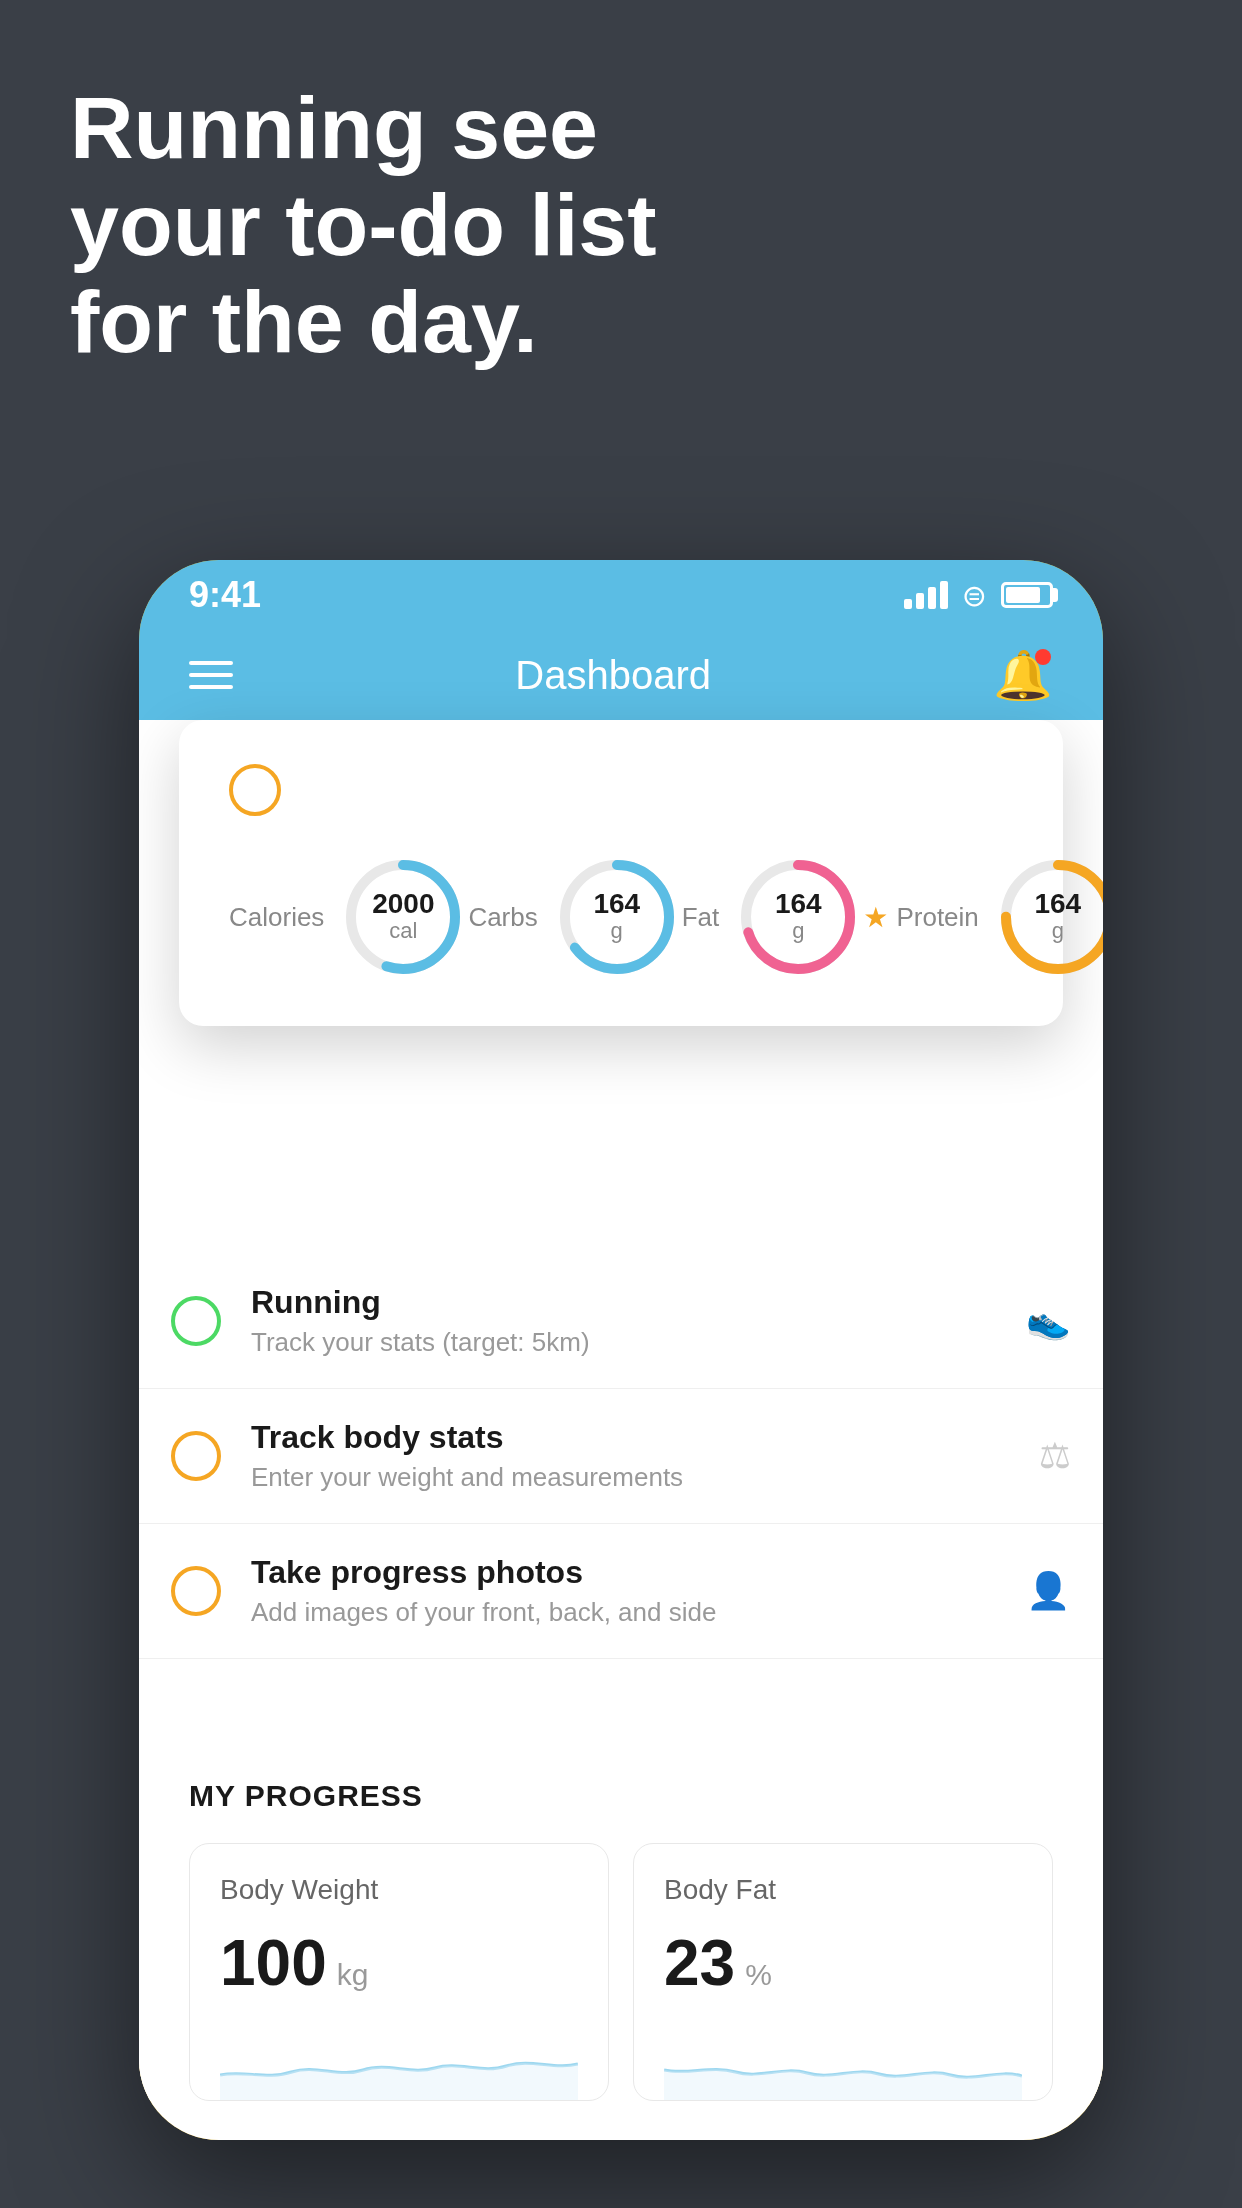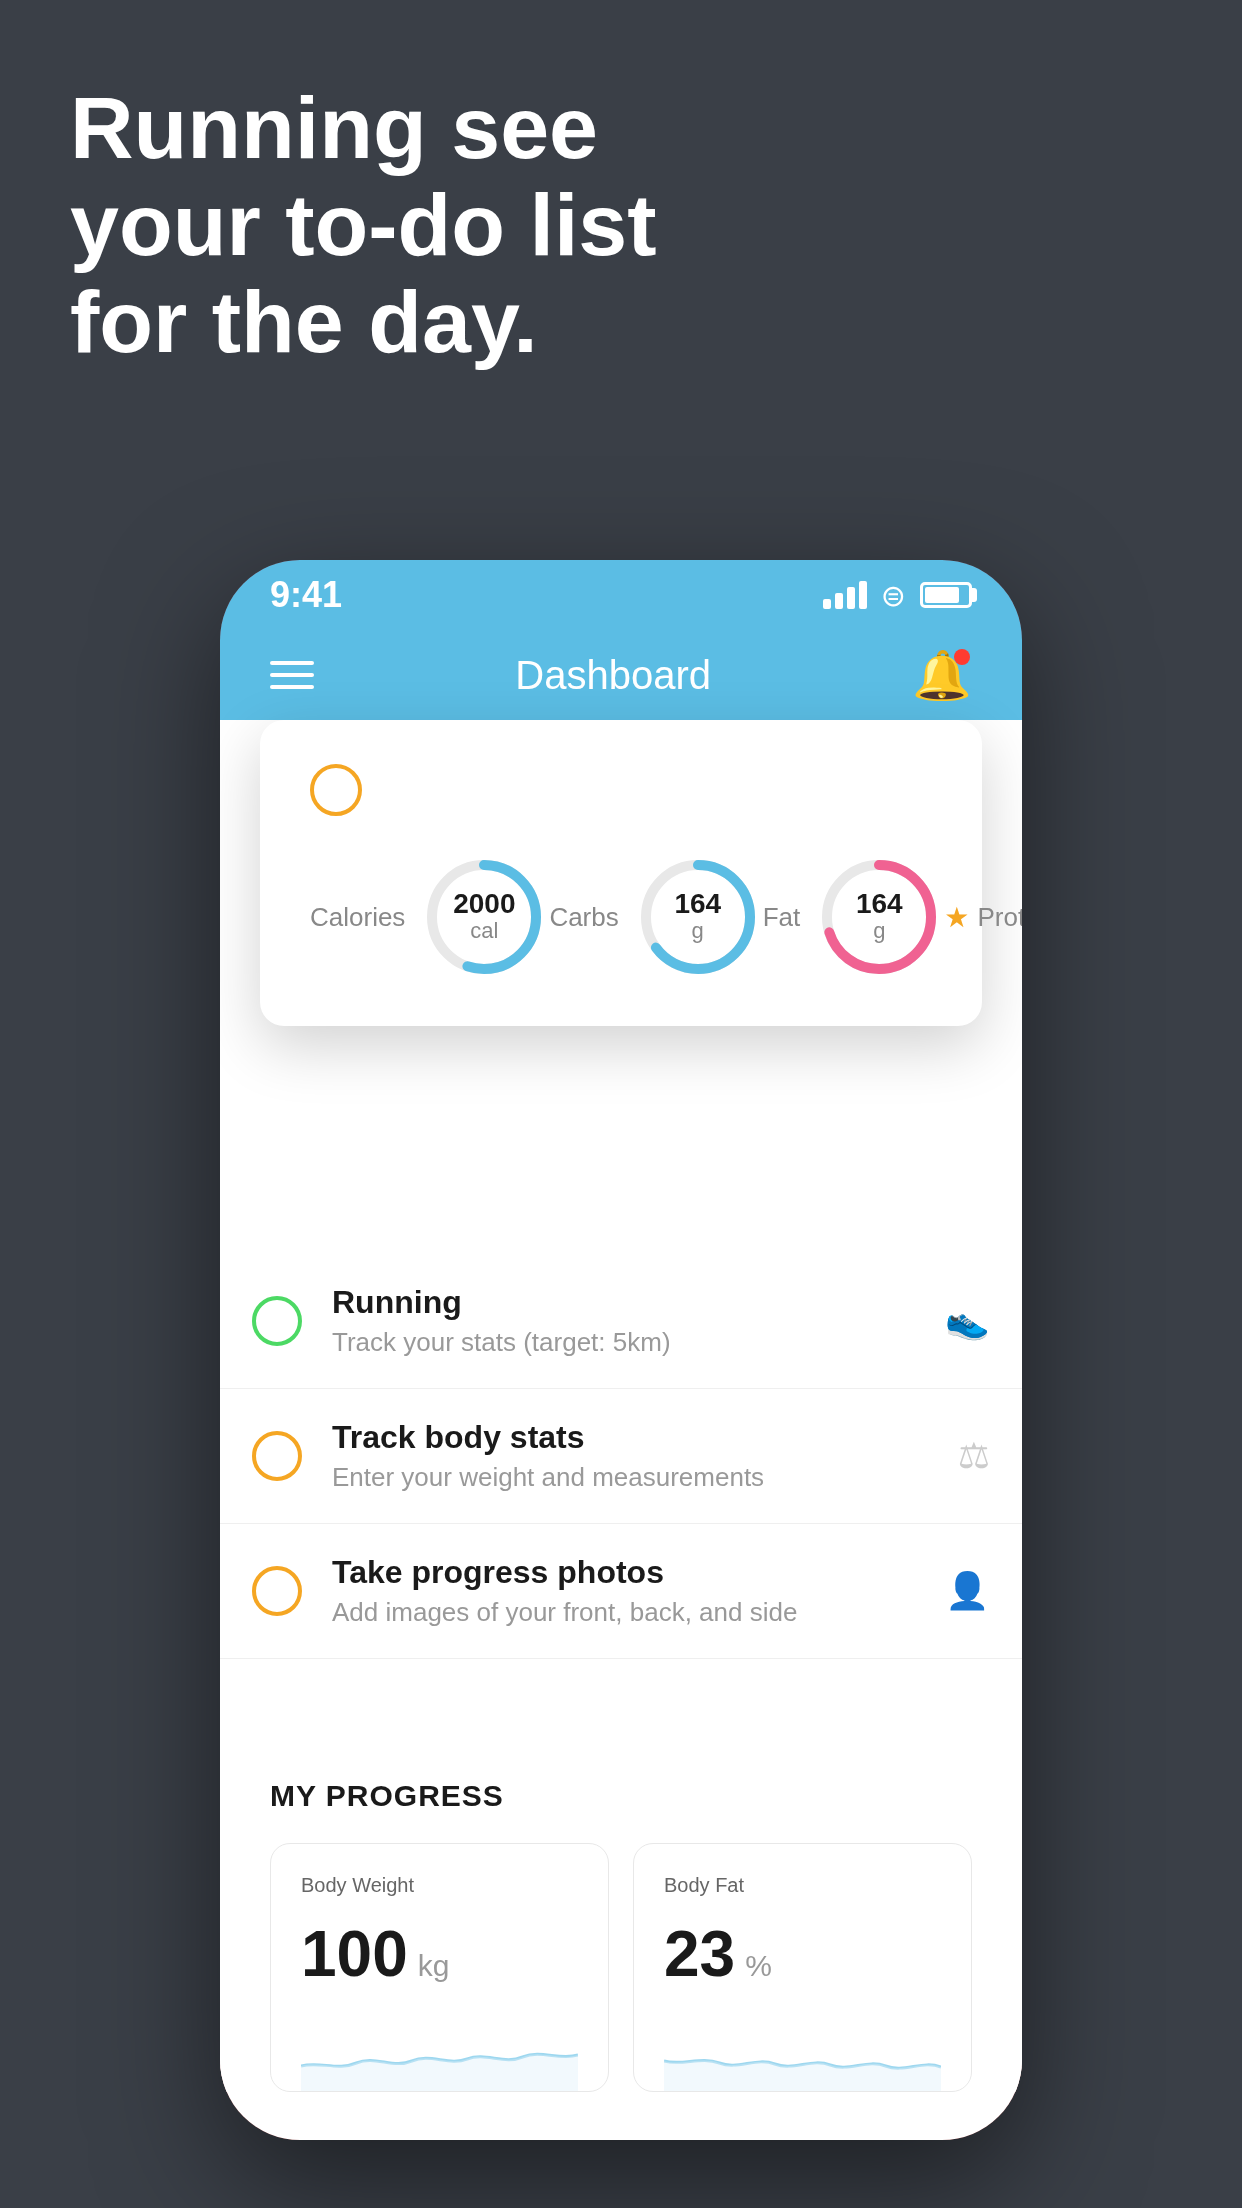--- a/index.html
+++ b/index.html
@@ -23,23 +23,23 @@
       line-height: 1.1;
       z-index: 1;
     }
 
     
     .phone-frame {
       position: absolute;
       top: 560px;
       left: 50%;
       transform: translateX(-50%);
-      width: 802px;
+      width: 964px;
       height: 1580px;
-      background: #7f1d1d;
+      background: #eab308;
       border-radius: 80px;
       overflow: hidden;
       box-shadow: 0 40px 120px rgba(0,0,0,0.5);
       z-index: 2;
     }
 
     
     .status-bar {
       background: #5bbde4;
       height: 70px;
@@ -300,21 +300,21 @@
     }
     .progress-card {
       flex: 1;
       background: white;
       border-radius: 20px;
       padding: 30px 30px 0;
       border: 1px solid #e8e8e8;
       overflow: hidden;
     }
     .progress-card-title {
-      font-size: 20px;
+      font-size: 28px;
       color: #666;
       margin-bottom: 20px;
       font-weight: 500;
     }
     .progress-value-row {
       display: flex;
       align-items: baseline;
       gap: 10px;
       margin-bottom: 20px;
     }

